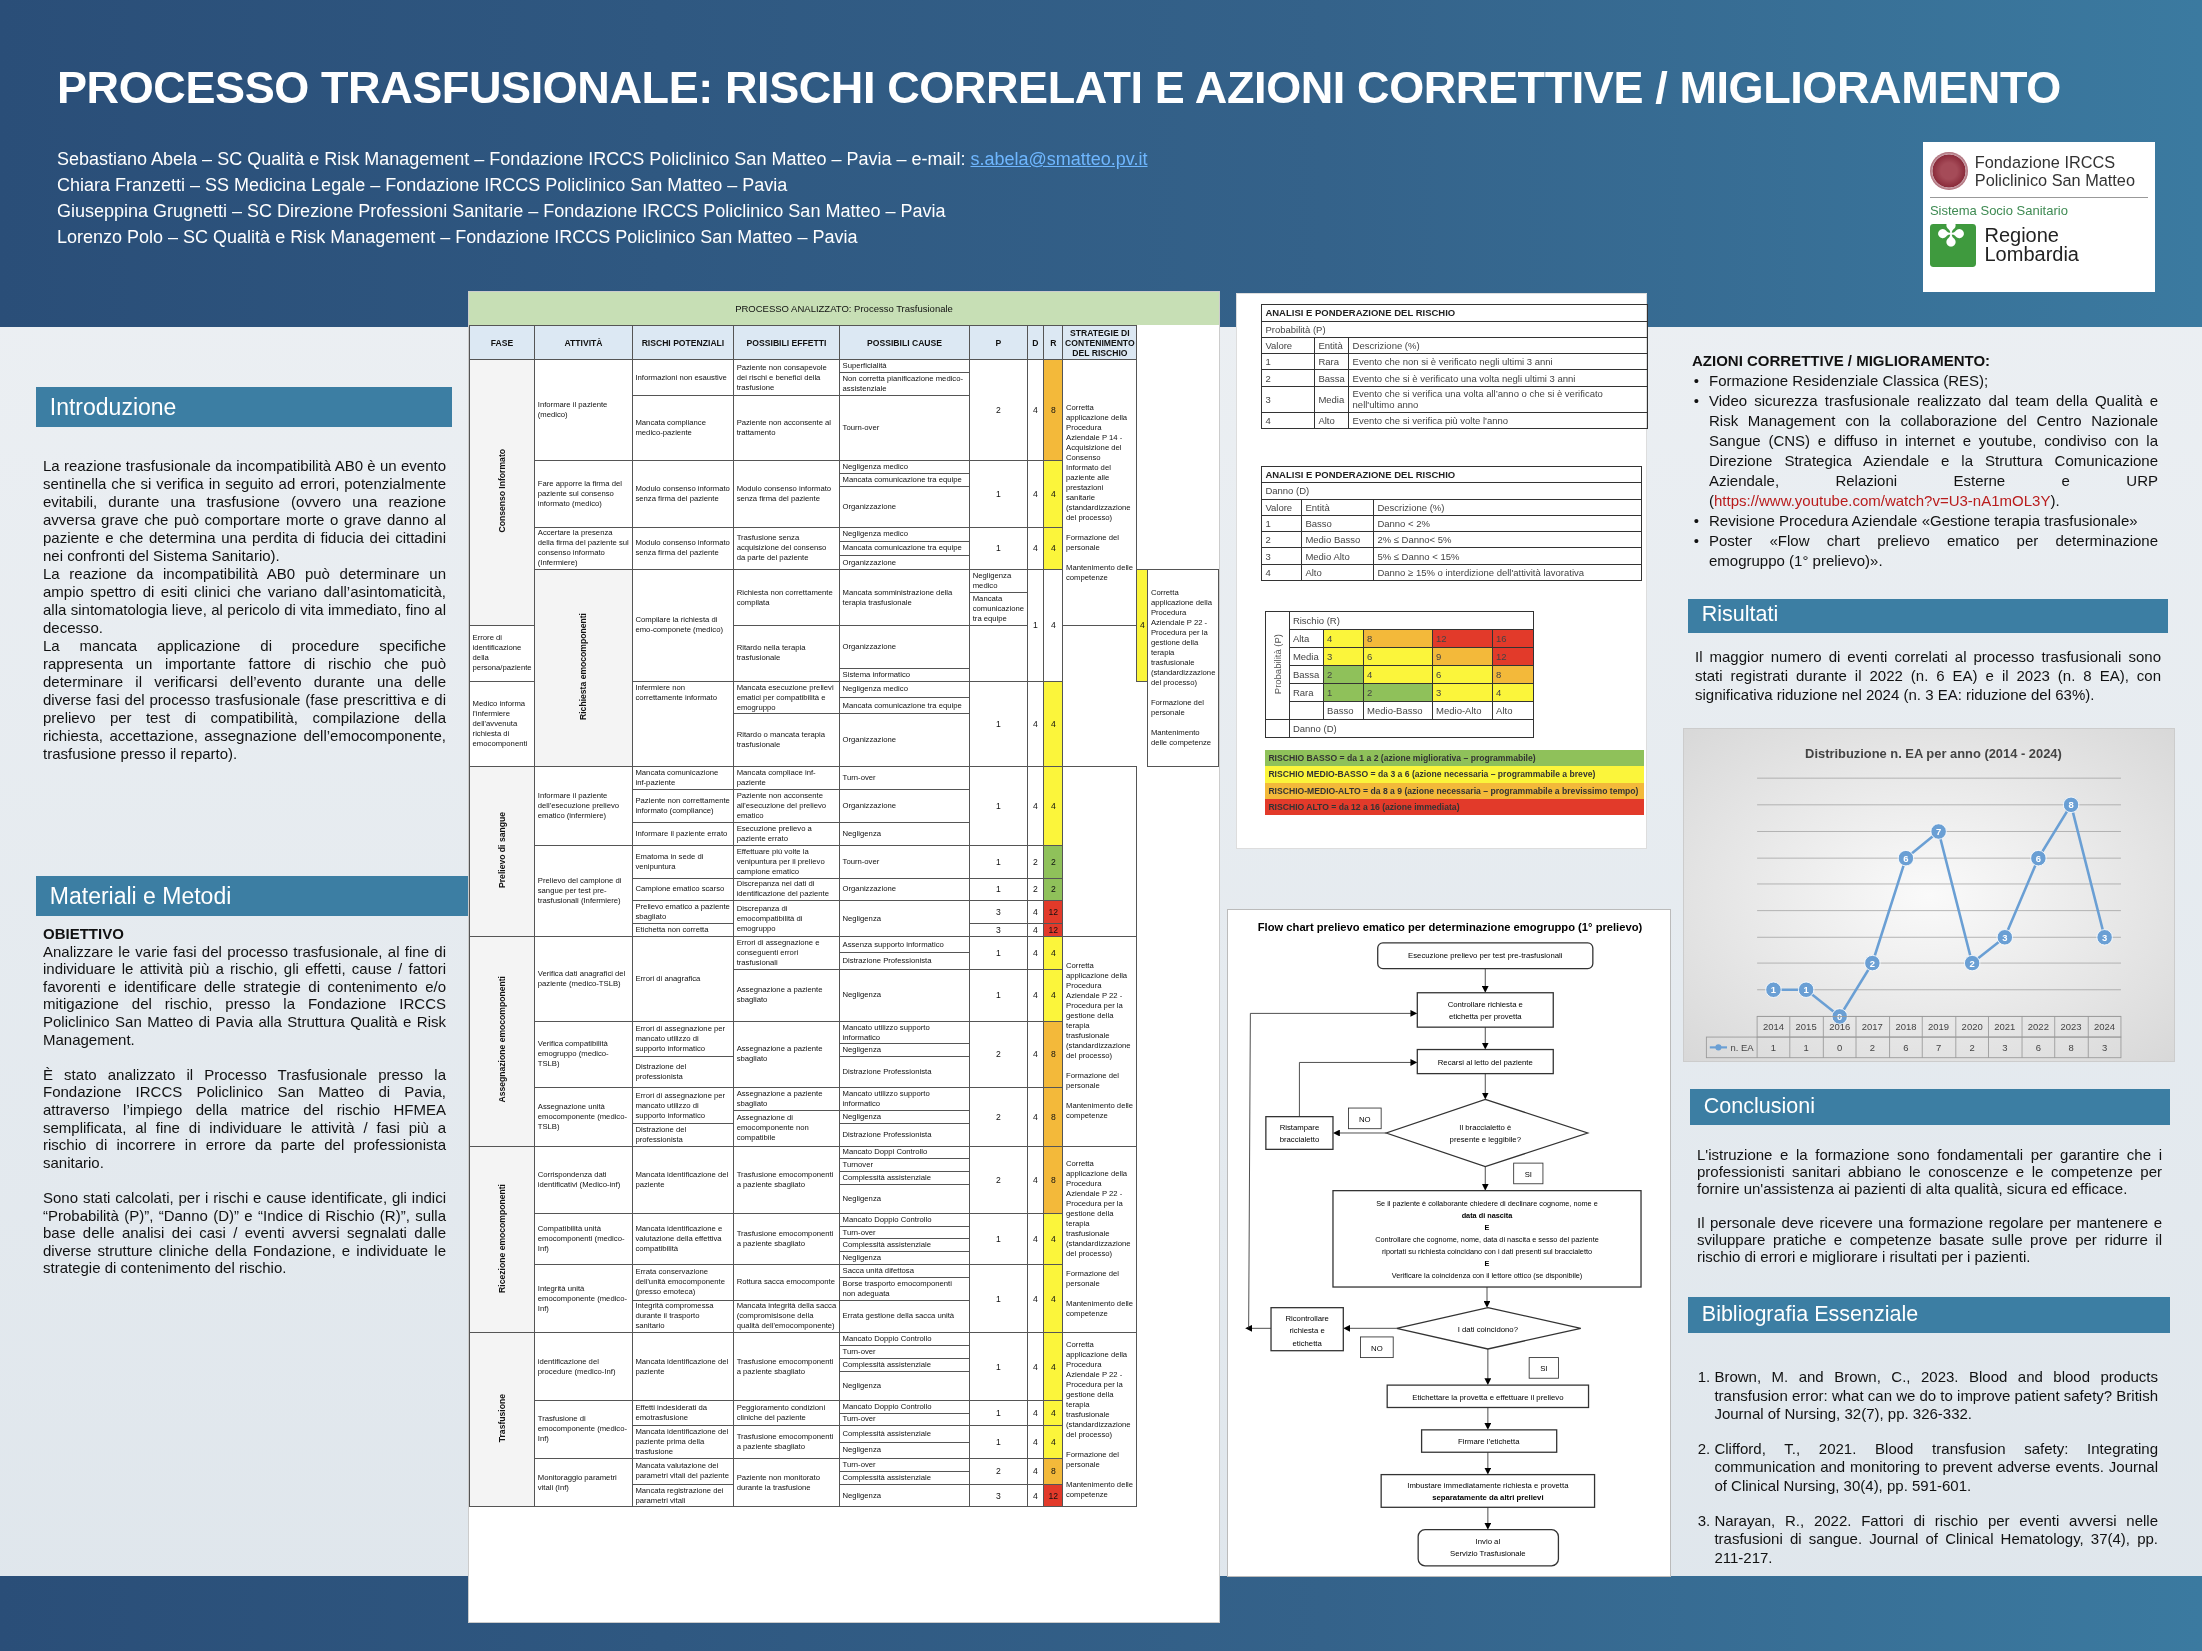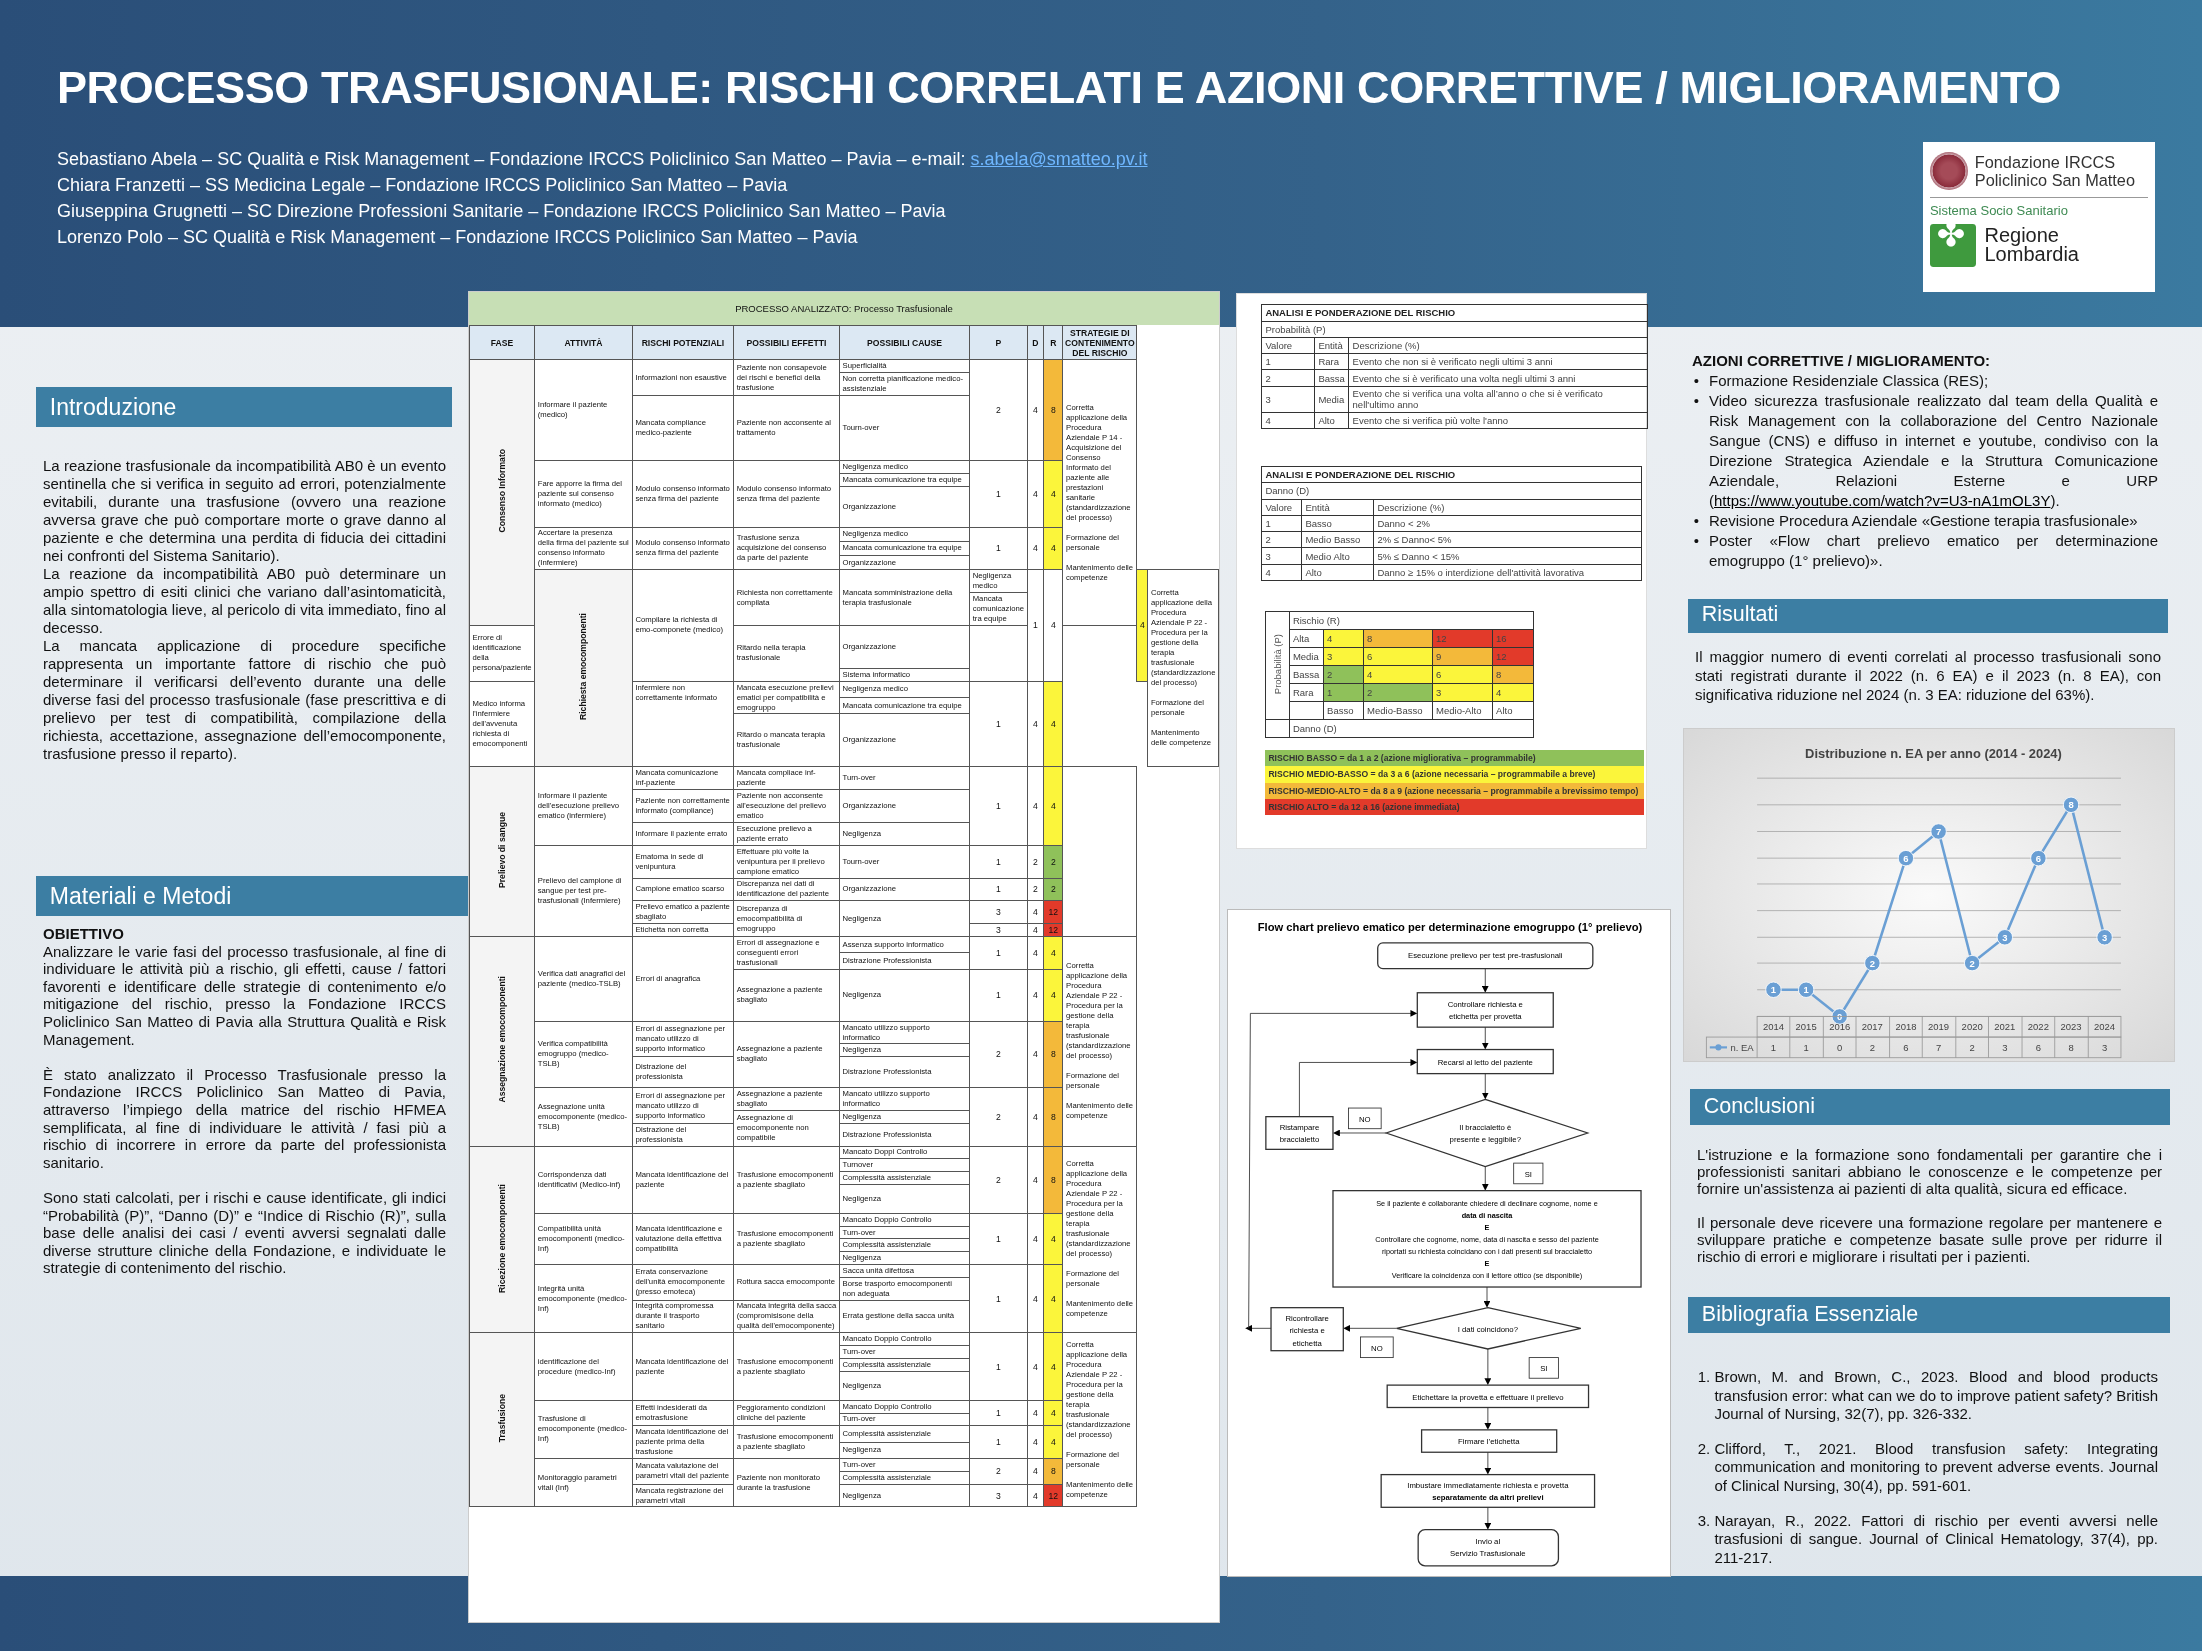--- a/index.html
+++ b/index.html
@@ -42,21 +42,21 @@
 .leg{position:absolute;left:28px;top:456px;width:379px;font-size:8.6px;font-weight:bold;line-height:16.3px}
 .leg div{padding:0 3.4px;color:#333}
 
 .fc{position:absolute;left:1227px;top:909px;width:444px;height:668px;background:#fff;border:0.9px solid #bbb}
 .fc svg{position:absolute;left:0;top:0}
 
 .az{position:absolute;left:1692px;top:351px;width:466px;font-size:15px;line-height:20px;text-align:justify}
 .az ul{list-style:none}
 .az li{position:relative;padding-left:17px}
 .az li:before{content:"•";position:absolute;left:1.7px}
-.az a{color:#000000;text-decoration:underline}
+.az a{color:#b91c1c;}
 .chart{position:absolute;left:1683px;top:728px;width:492px;height:334px;background:radial-gradient(ellipse at center,#fafafa 0%,#d8d8d8 100%);border:0.9px solid #ccc}
 .bib{position:absolute;left:1692px;top:1368px;width:466px;font-size:15px;line-height:18.5px;text-align:justify}
 .bib ol{padding-left:22.4px}
 .bib li{margin-bottom:16.3px}
 </style>
 </head>
 <body>
 
 <div class="topband"></div>
 <div class="botband"></div>

